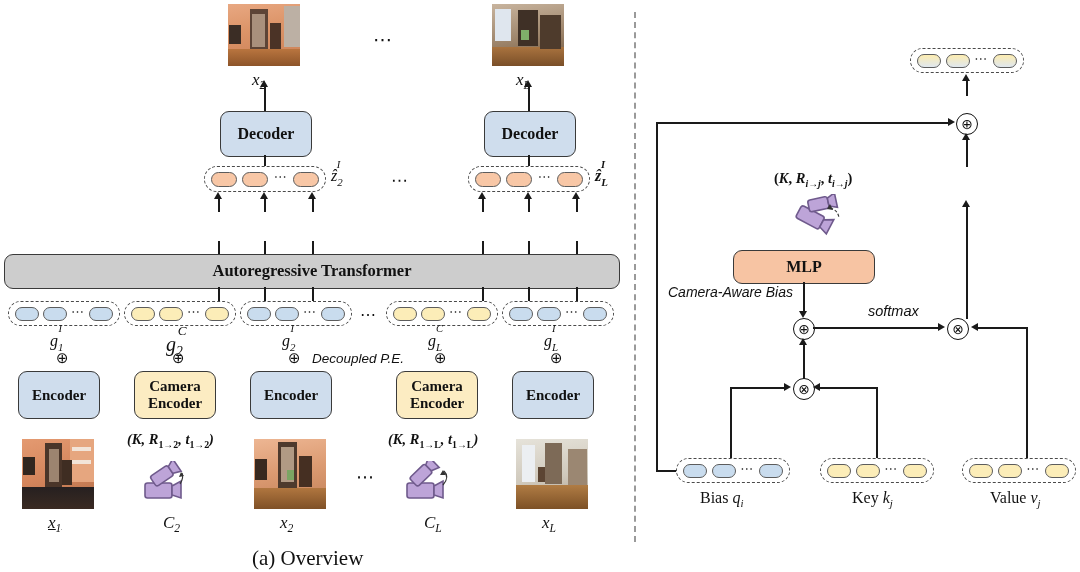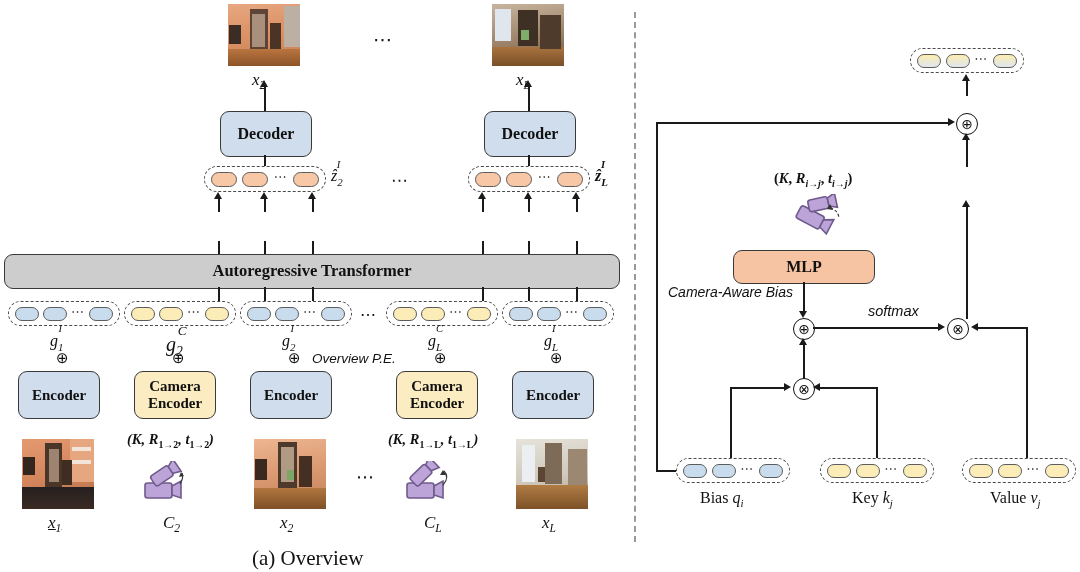--- a/index.html
+++ b/index.html
@@ -192,21 +192,21 @@
   <div class="lbl math" style="left:282px;top:331px;font-size:16px;">g<sub>2</sub><sup style="position:relative;left:-5px;top:-8px;">I</sup></div>
   <div class="lbl math" style="left:428px;top:331px;font-size:16px;">g<sub>L</sub><sup style="position:relative;left:-6px;top:-8px;">C</sup></div>
   <div class="lbl math" style="left:544px;top:331px;font-size:16px;">g<sub>L</sub><sup style="position:relative;left:-6px;top:-8px;">I</sup></div>
 
   <div class="lbl" style="left:56px;top:349px;font-size:15px;font-family:'DejaVu Sans',sans-serif;">⊕</div>
   <div class="lbl" style="left:172px;top:349px;font-size:15px;font-family:'DejaVu Sans',sans-serif;">⊕</div>
   <div class="lbl" style="left:288px;top:349px;font-size:15px;font-family:'DejaVu Sans',sans-serif;">⊕</div>
   <div class="lbl" style="left:434px;top:349px;font-size:15px;font-family:'DejaVu Sans',sans-serif;">⊕</div>
   <div class="lbl" style="left:550px;top:349px;font-size:15px;font-family:'DejaVu Sans',sans-serif;">⊕</div>
 
-  <div class="lbl ital" style="left:312px;top:351px;font-size:13.5px;">Overview P.E.</div>
+  <div class="lbl ital" style="left:312px;top:351px;font-size:13.5px;">Decoupled P.E.</div>
 
   <div class="box blue" style="left:18px;top:371px;width:80px;height:46px;font-size:15px;">
     <span>Encoder</span>
   </div>
   <div class="box yellow" style="left:134px;top:371px;width:80px;height:46px;font-size:15px;">
     <span><span>Camera</span><br><span>Encoder</span></span>
   </div>
   <div class="box blue" style="left:250px;top:371px;width:80px;height:46px;font-size:15px;">
     <span>Encoder</span>
   </div>

